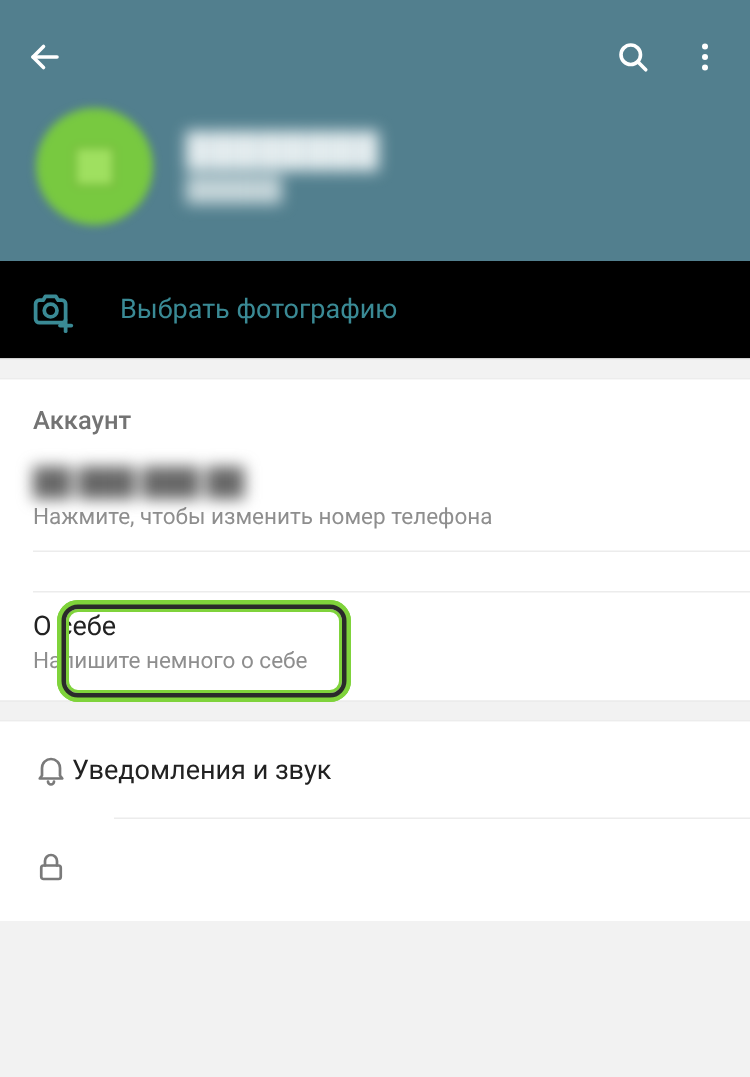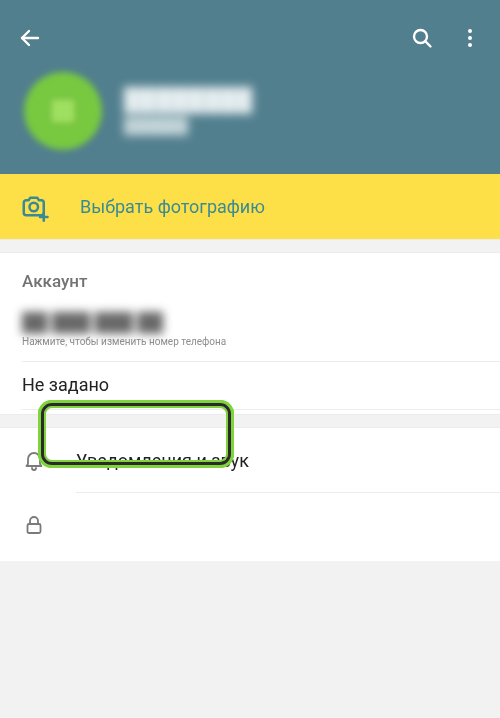--- a/index.html
+++ b/index.html
@@ -71,21 +71,21 @@
     letter-spacing: 0.5px;
   }
   .profile-status {
     font-size: 15px;
     color: #c6d6da;
     margin-top: 4px;
   }
 
   
   .card {
-    background: #fde047;
+    background: #000000;
   }
   .photo-row {
     display: flex;
     align-items: center;
     height: 65px;
     padding: 0 20px;
     cursor: pointer;
   }
   .photo-row .label {
     color: #3a8a95;
@@ -108,21 +108,21 @@
   .row {
     padding: 12px 22px 14px;
     cursor: pointer;
     position: relative;
   }
   .row .primary {
     font-size: 18px;
     color: #222;
   }
   .row .secondary {
-    font-size: 10px;
+    font-size: 15px;
     color: #8e8e8e;
     margin-top: 3px;
   }
   .row.blurred .primary { filter: blur(5px); color:#666;}
   .divider {
     height: 1px;
     background: #ececec;
     margin-left: 22px;
   }
 
@@ -153,21 +153,20 @@
     padding: 0 20px;
     cursor: pointer;
   }
   .settings-row .icon-slot {
     width: 28px;
     display:flex; align-items:center; justify-content:center;
   }
   .settings-row .label {
     font-size: 18px;
     color: #222;
-    margin-left: 28px;
   }
 
   svg { display: block; }
 </style>
 </head>
 <body>
 
 <div class="screen">
 
   <div class="header">
@@ -221,24 +220,27 @@
   <div class="section">
     <div class="section-header">Аккаунт</div>
 
     <div class="row blurred">
       <div class="primary">██ ███ ███ ██</div>
       <div class="secondary">Нажмите, чтобы изменить номер телефона</div>
     </div>
     <div class="divider"></div>
 
     <div class="row">
-      <div class="primary">Не задано</div>
     </div>
     <div class="divider"></div>
 
+    <div class="row">
+      <div class="primary">О себе</div>
+      <div class="secondary">Напишите немного о себе</div>
+    </div>
   </div>
 
   <div class="gap"></div>
 
   <div class="section">
 
     <div class="settings-row">
       <div class="icon-slot">
         <svg width="24" height="24" viewBox="0 0 24 24" fill="none" stroke="#7a7a7a" stroke-width="1.8" stroke-linecap="round" stroke-linejoin="round">
           <path d="M6 16 V11 a6 6 0 0 1 12 0 v5 l1.5 2 H4.5 z"></path>

